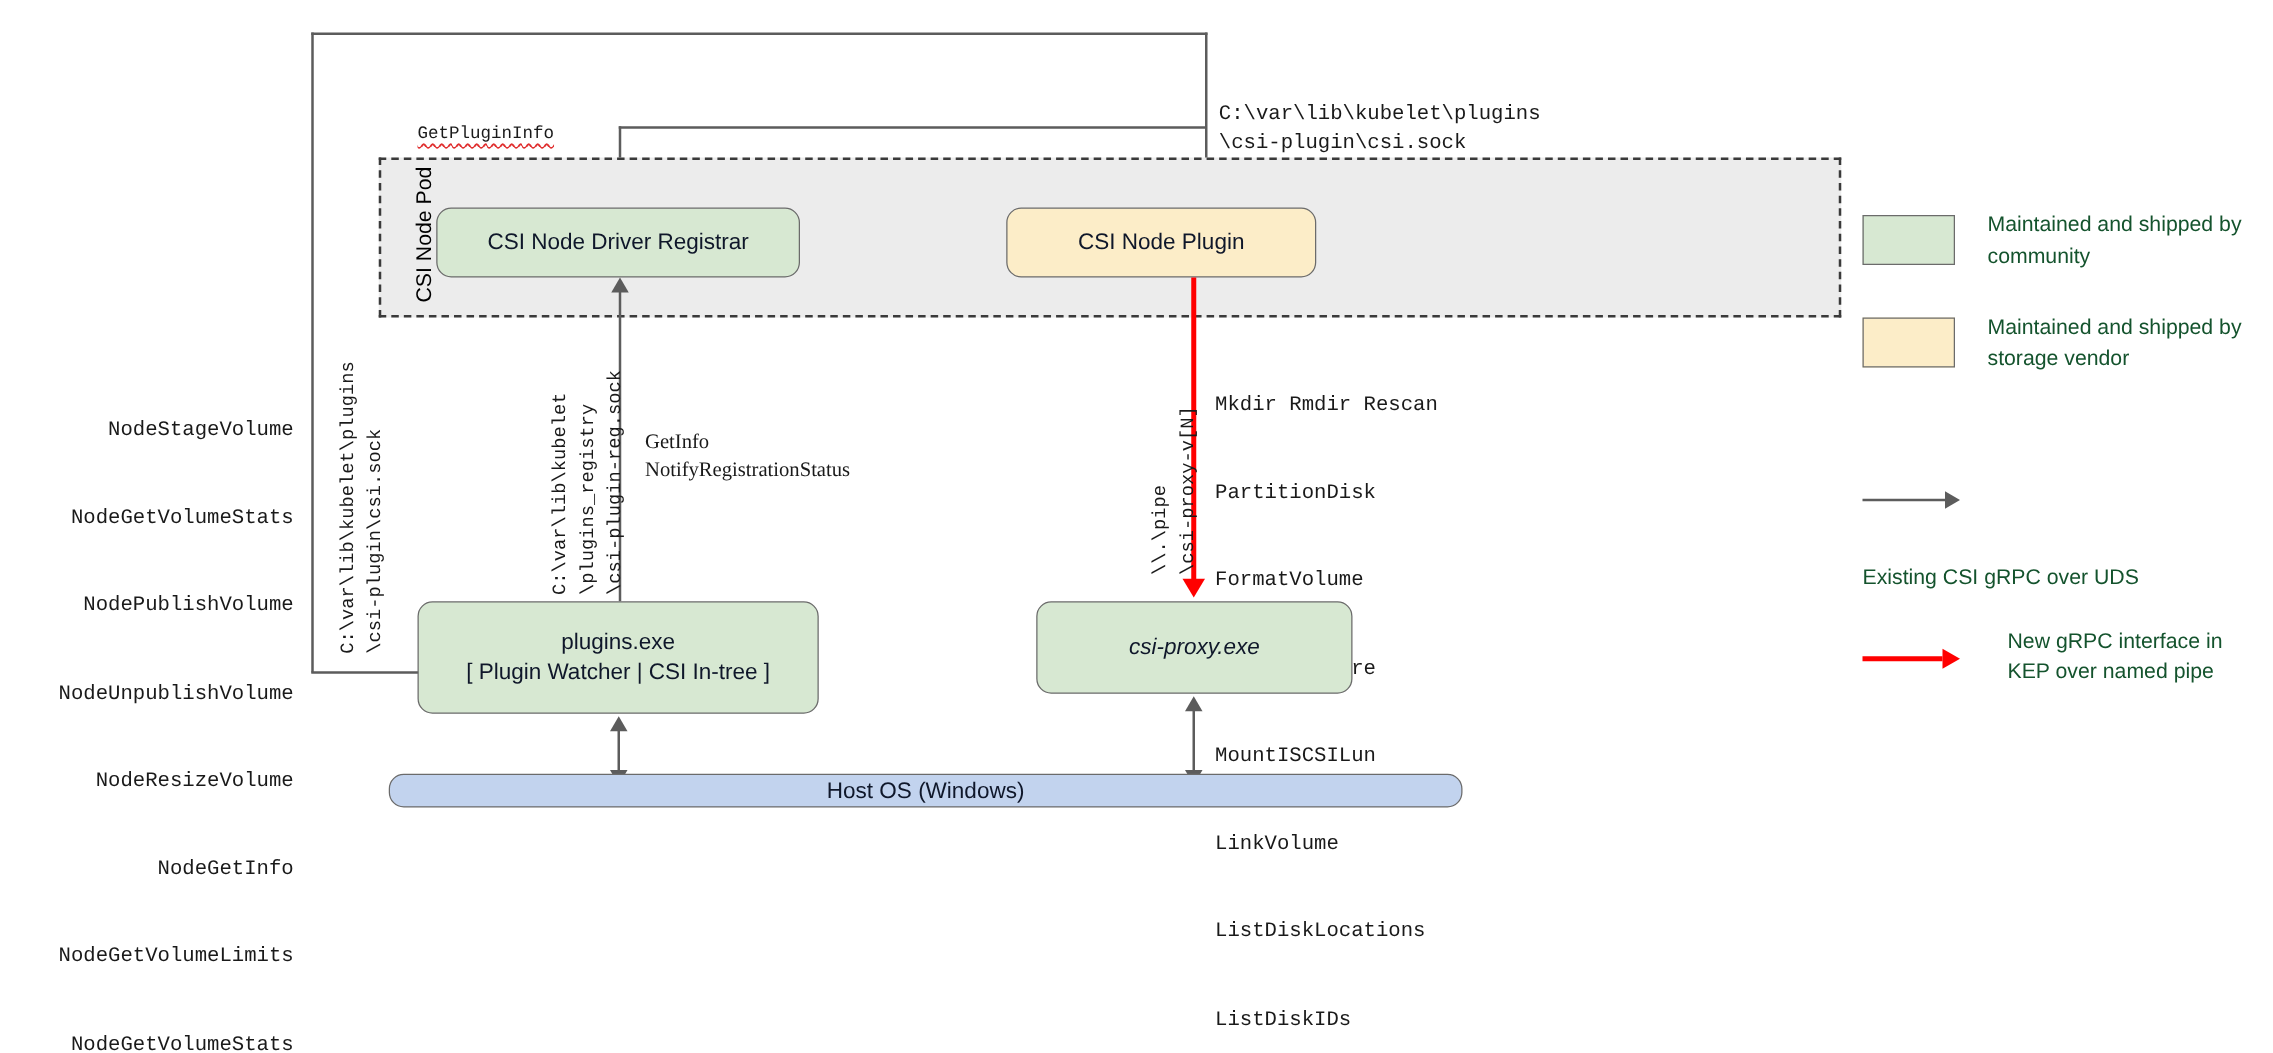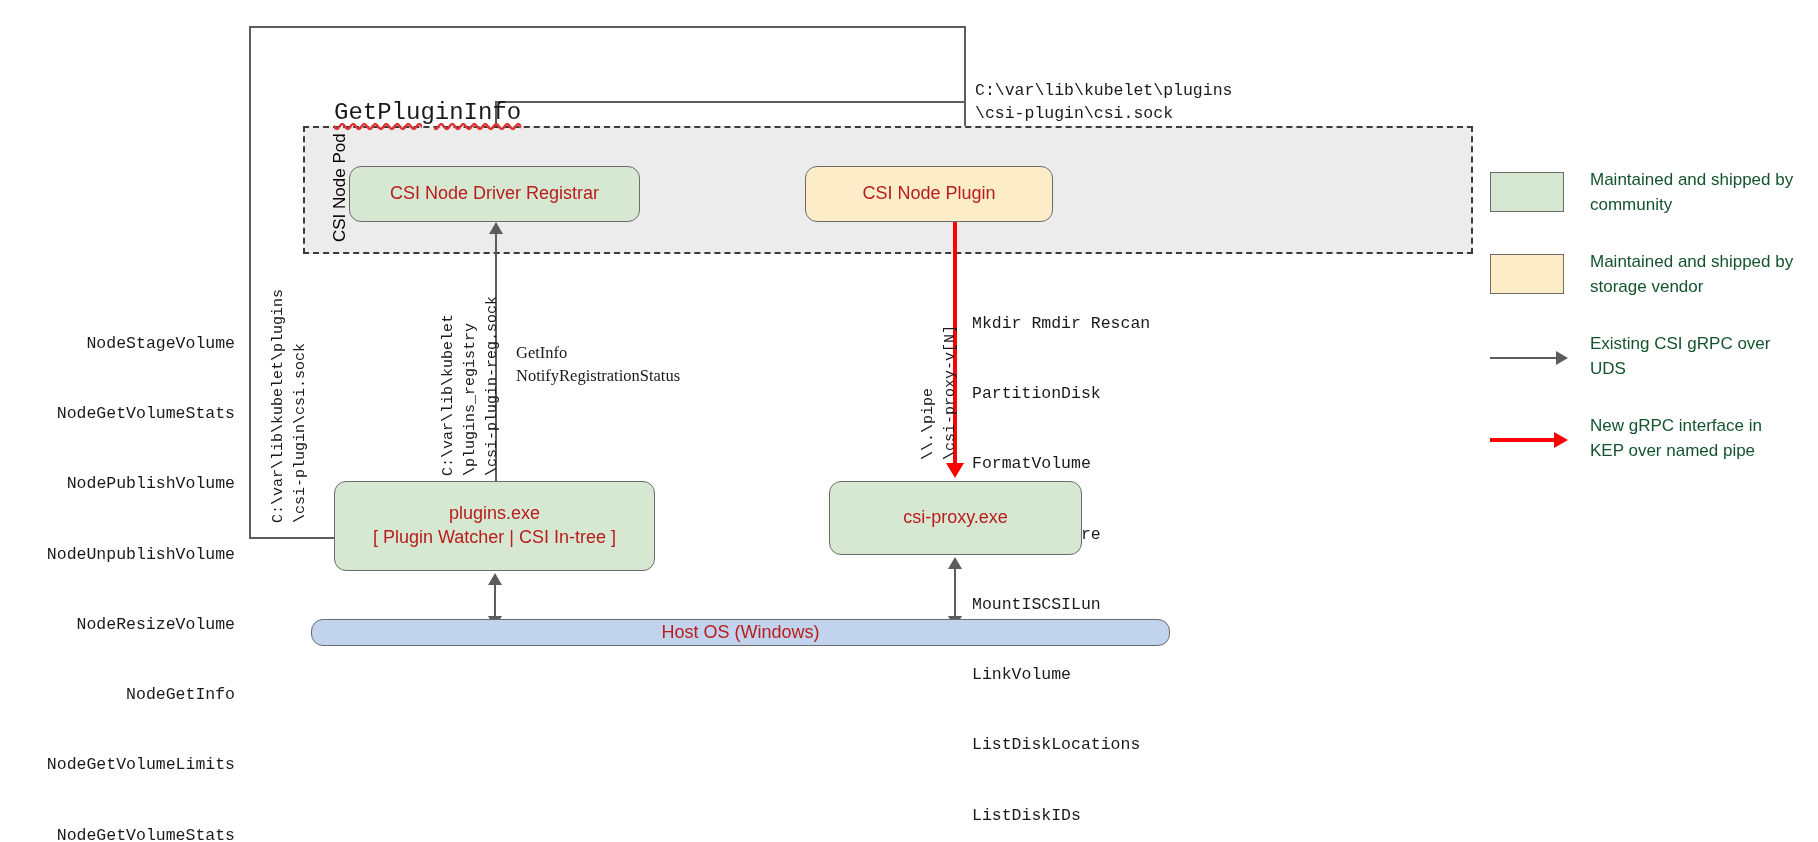--- a/index.html
+++ b/index.html
@@ -20,21 +20,21 @@
     position:absolute;
     border:1.6px solid #6b6b6b;
     border-radius:12px;
     box-sizing:border-box;
     display:flex;
     align-items:center;
     justify-content:center;
     text-align:center;
     line-height:1.32;
     font-size:18px;
-    color:#b91c1c;
+    color:#0f172a;
   }
   .green{background:#d7e8d2;}
   .yellow{background:#fcedc8;}
   .blue{background:#c2d3ee;}
 
   .pod-frame{
     position:absolute;
     border:2px dashed #3a3a3a;
     background:#ececec;
     box-sizing:border-box;
@@ -78,21 +78,21 @@
     font-size:15px;
     line-height:1.45;
     color:#1a1a1a;
     white-space:pre;
     transform-origin:0 0;
     transform:rotate(-90deg);
   }
   .squiggle{
     position:absolute;
     font-family:"Liberation Mono", monospace;
-    font-size:24px;
+    font-size:14px;
     color:#1a1a1a;
     white-space:pre;
     text-decoration:underline wavy #e03030;
     text-underline-offset:4px;
   }
 
   
   .legend{position:absolute;left:1490px;top:168px;width:310px;}
   .leg-row{position:relative;display:flex;align-items:flex-start;margin-bottom:26px;min-height:56px;}
   .leg-key{width:100px;flex:0 0 100px;display:flex;align-items:center;justify-content:flex-start;padding-top:4px;}
@@ -172,21 +172,21 @@
     <div>ListDiskLocations</div>
     <div>ListDiskIDs</div>
     
   </div>
 
   <div class="node-box green" style="left:334px; top:481px; width:321px; height:90px; flex-direction:column;">
     <div>plugins.exe</div>
     <div>[ Plugin Watcher | CSI In-tree ]</div>
   </div>
 
-  <div class="node-box green" style="left:829px; top:481px; width:253px; height:74px;">
+  <div class="node-box green" style="left:829px; top:481px; width:253px; height:74px;font-style:italic;">
     <span>csi-proxy.exe</span>
   </div>
 
   <div class="ln v" style="left:494px; top:583px; height:36px;"></div>
   <div class="ah up" style="left:488px; top:573px;"></div>
   <div class="ah down" style="left:488px; top:616px;"></div>
 
   <div class="ln v" style="left:954px; top:567px; height:52px;"></div>
   <div class="ah up" style="left:948px; top:557px;"></div>
   <div class="ah down" style="left:948px; top:616px;"></div>
@@ -204,31 +204,31 @@
       <div class="leg-text">Maintained and shipped by community</div>
     </div>
 
     <div class="leg-row">
       <div class="leg-key">
         <div class="leg-swatch" style="background:#fcedc8;"></div>
       </div>
       <div class="leg-text">Maintained and shipped by storage vendor</div>
     </div>
 
-    <div class="leg-row" style="margin-top:14px;">
+    <div class="leg-row" style="margin-top:14px;flex-direction:column;">
       <div class="leg-key" style="padding-top:18px;">
         <div class="leg-arrow">
           <div class="shaft"></div>
           <div class="ah right" style="position:relative;"></div>
         </div>
       </div>
       <div class="leg-text">Existing CSI gRPC over UDS</div>
     </div>
 
-    <div class="leg-row" style="margin-top:24px;">
+    <div class="leg-row" style="margin-top:24px;gap:16px;">
       <div class="leg-key" style="padding-top:18px;">
         <div class="leg-arrow">
           <div class="shaft red"></div>
           <div class="ah red-right" style="position:relative;"></div>
         </div>
       </div>
       <div class="leg-text">New gRPC interface in KEP over named pipe</div>
     </div>
 
   </div>

